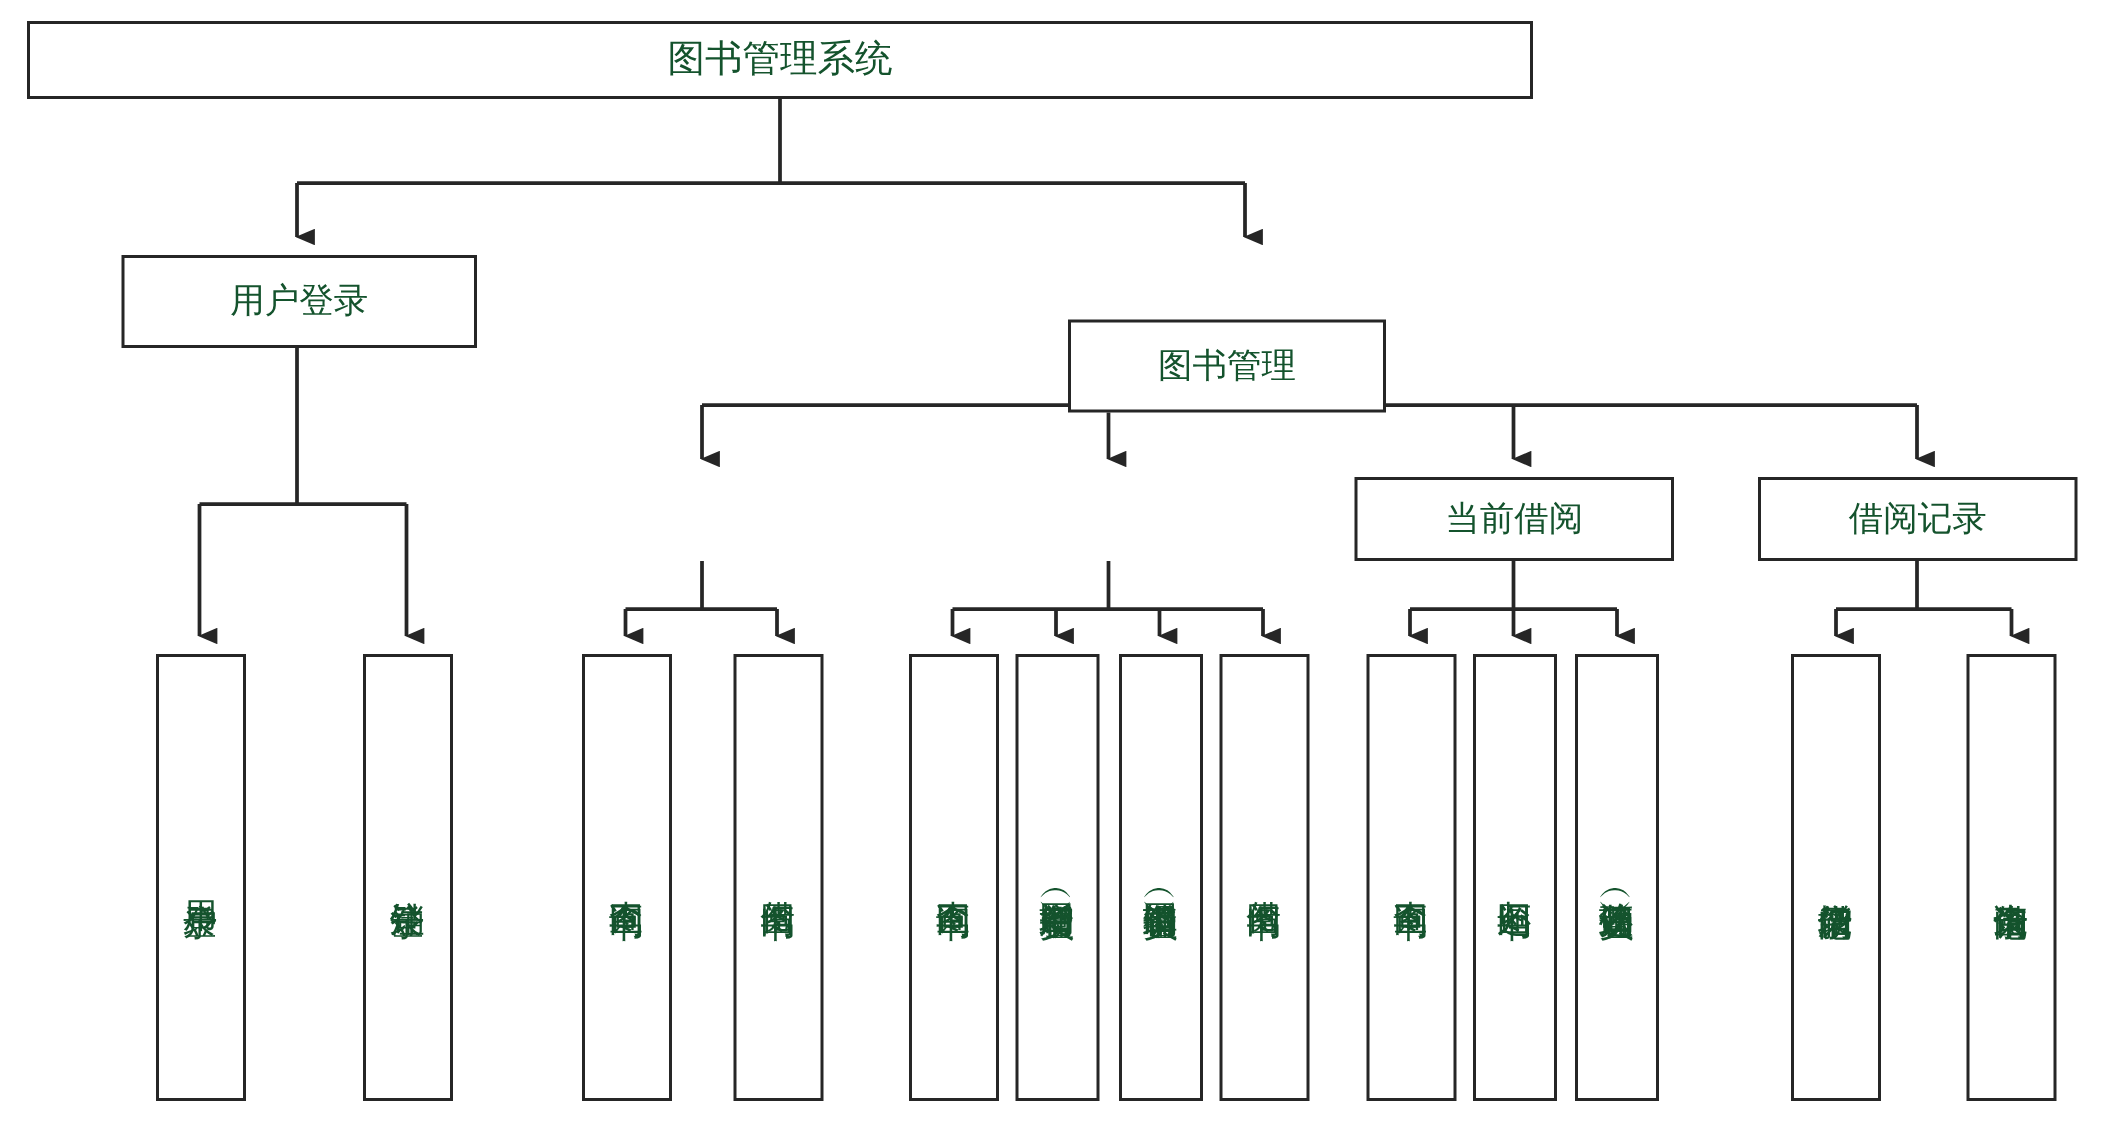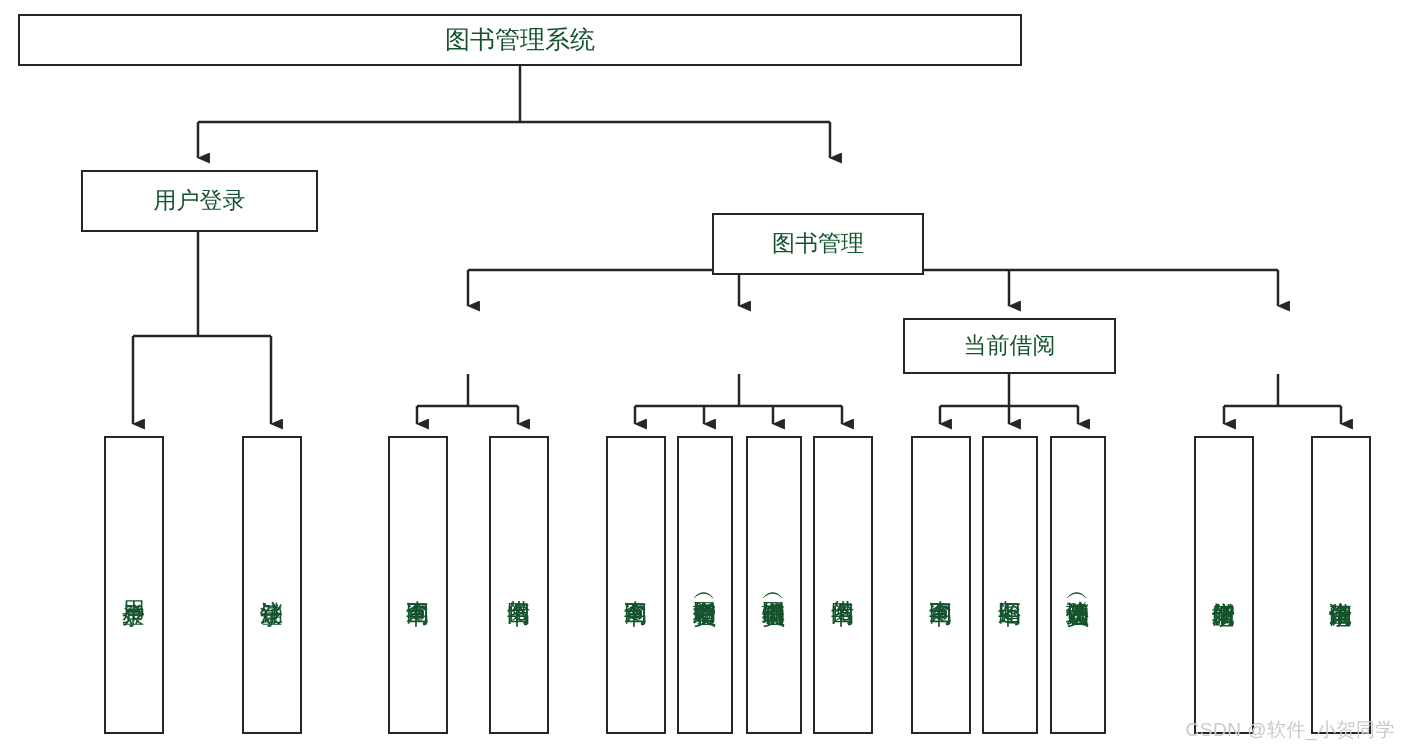--- a/index.html
+++ b/index.html
@@ -128,20 +128,23 @@
   <div class="node lvl1" style="left:81px; top:170px; width:237px; height:62px;">
     <span class="lbl">用户登录</span>
   </div>
   <div class="node lvl1" style="left:712px; top:170px; width:212px; height:62px;margin-top:43px;">
     <span class="lbl">图书管理</span>
   </div>
 
   <div class="node lvl2" style="left:903px; top:318px; width:213px; height:56px;">
     <span class="lbl">当前借阅</span>
   </div>
+  <div class="node lvl2" style="left:1172px; top:318px; width:213px; height:56px;">
+    <span class="lbl">借阅记录</span>
+  </div>
 
   <div class="node leaf" style="left:104px; top:436px; width:60px; height:298px;">
     <span class="lbl">用户登录</span>
   </div>
   <div class="node leaf" style="left:242px; top:436px; width:60px; height:298px;">
     <span class="lbl">注销登录</span>
   </div>
 
   <div class="node leaf" style="left:388px; top:436px; width:60px; height:298px;">
     <span class="lbl">查询图书</span>
@@ -173,15 +176,14 @@
     <span class="lbl">确认归还（管理员）</span>
   </div>
 
   <div class="node leaf tall" style="left:1194px; top:436px; width:60px; height:298px;">
     <span class="lbl">新增借阅记录</span>
   </div>
   <div class="node leaf tall" style="left:1311px; top:436px; width:60px; height:298px;">
     <span class="lbl">查询借阅记录</span>
   </div>
 
-  <div class="watermark">CSDN @软件_小贺同学</div>
 
 </div>
 
 </body></html>

